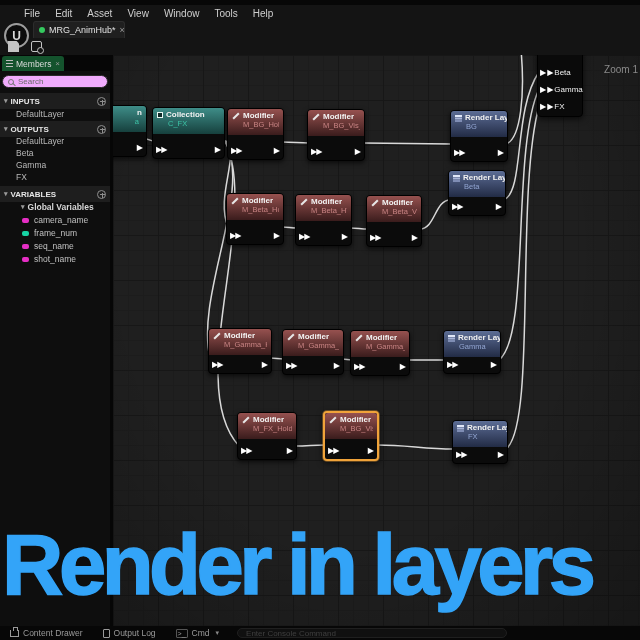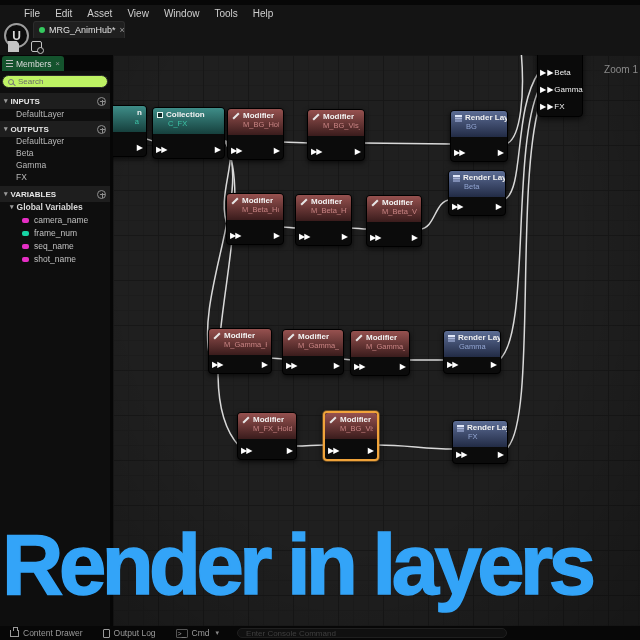--- a/index.html
+++ b/index.html
@@ -30,37 +30,37 @@
 
   
   .panel { position:absolute; left:0; top:55px; width:110px; height:571px; background:#0e0e0e; }
   .panel-tabstrip { position:absolute; left:0; top:0; width:110px; height:16px; background:#060606; }
   .panel-tab { position:absolute; left:2px; top:1px; width:62px; height:15px; background:#14532d;
     border-radius:3px 3px 0 0; display:flex; align-items:center; gap:3px; padding:0 4px;
     font-size:8.5px; color:#dcdcdc; }
   .ic-lines { width:7px; height:7px; display:flex; flex-direction:column; justify-content:space-between; }
   .ic-lines i { display:block; height:1px; background:#bdbdbd; }
   .panel-tab .tab-close { font-size:8px; }
-  .searchbox { position:absolute; left:2px; top:20px; width:106px; height:13px; background:#bef264;
+  .searchbox { position:absolute; left:2px; top:20px; width:106px; height:13px; background:#f0abfc;
     border:1px solid #2a2a2a; border-radius:7px; display:flex; align-items:center; gap:4px;
     padding:0 5px; font-size:8px; color:#6a6a6a; }
   .ic-search { width:6px; height:6px; border:1px solid #777; border-radius:50%; position:relative; flex:0 0 auto; }
   .ic-search::after { content:""; position:absolute; width:4px; height:1px; background:#777;
     transform:rotate(45deg); right:-3px; bottom:-1px; }
   .sec-hd { position:absolute; left:0; width:110px; height:14px; background:#1e1e1e; display:flex;
     align-items:center; padding:8px 4px; font-size:8px; font-weight:bold; color:#e6e6e6; }
   .sec-hd .car { color:#9a9a9a; font-size:7px; margin-right:3px; }
   .plus-circle { margin-left:auto; width:9px; height:9px; border:1px solid #8f8f8f; border-radius:50%;
     position:relative; }
   .plus-circle::before { content:""; position:absolute; left:2px; top:3.5px; width:5px; height:1px; background:#8f8f8f; }
   .plus-circle::after  { content:""; position:absolute; left:3.5px; top:2px; width:1px; height:5px; background:#8f8f8f; }
   .p-item { position:absolute; left:12px; width:110px; height:12px; display:flex; align-items:center;
     padding-left:4px; font-size:8.5px; color:#b9b9b9; }
   .p-group { position:absolute; left:0; width:110px; height:12px; display:flex; align-items:center;
-    padding-left:10px; gap:3px; font-size:8.5px; font-weight:bold; color:#d6d6d6; }
+    padding-left:21px; gap:3px; font-size:8.5px; font-weight:bold; color:#d6d6d6; }
   .p-var { position:absolute; left:0; width:110px; height:12px; display:flex; align-items:center;
     padding-left:22px; gap:5px; font-size:8.5px; color:#c2c2c2; }
   .vdot { width:7px; height:5px; border-radius:2px; flex:0 0 auto; }
   .divider { position:absolute; left:110px; top:55px; width:3px; height:571px; background:#060606; }
 
   
   .graph { position:absolute; left:113px; top:55px; width:527px; height:571px; overflow:hidden;
     background-color:#1f1f1f;
     background-image:
       linear-gradient(#171717 1px, transparent 1px),

